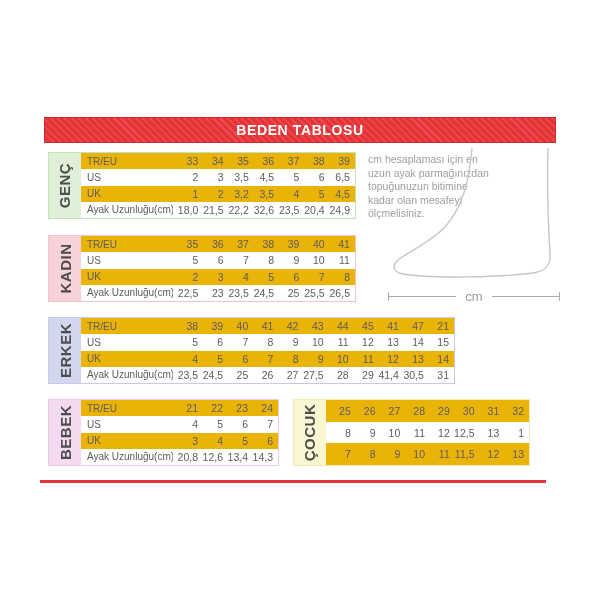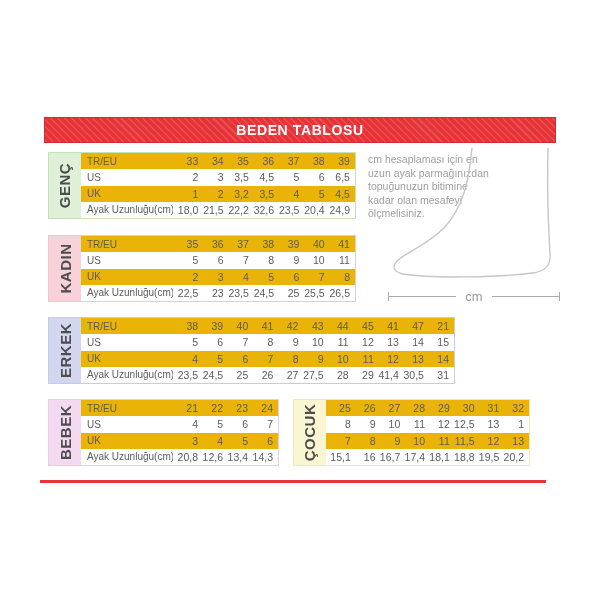--- a/index.html
+++ b/index.html
@@ -309,30 +309,20 @@
         <div class="trow alt">
           <div class="cell">7</div>
           <div class="cell">8</div>
           <div class="cell">9</div>
           <div class="cell">10</div>
           <div class="cell">11</div>
           <div class="cell">11,5</div>
           <div class="cell">12</div>
           <div class="cell">13</div>
         </div>
-        <div class="trow">
-          <div class="cell">15,1</div>
-          <div class="cell">16</div>
-          <div class="cell">16,7</div>
-          <div class="cell">17,4</div>
-          <div class="cell">18,1</div>
-          <div class="cell">18,8</div>
-          <div class="cell">19,5</div>
-          <div class="cell">20,2</div>
-        </div>
       </div>
   </div>
 
   <div class="note">
     <div>cm hesaplaması için en</div>
     <div>uzun ayak parmağınızdan</div>
     <div>topuğunuzun bitimine</div>
     <div>kadar olan mesafeyi</div>
     <div>ölçmelisiniz.</div>
   </div>

